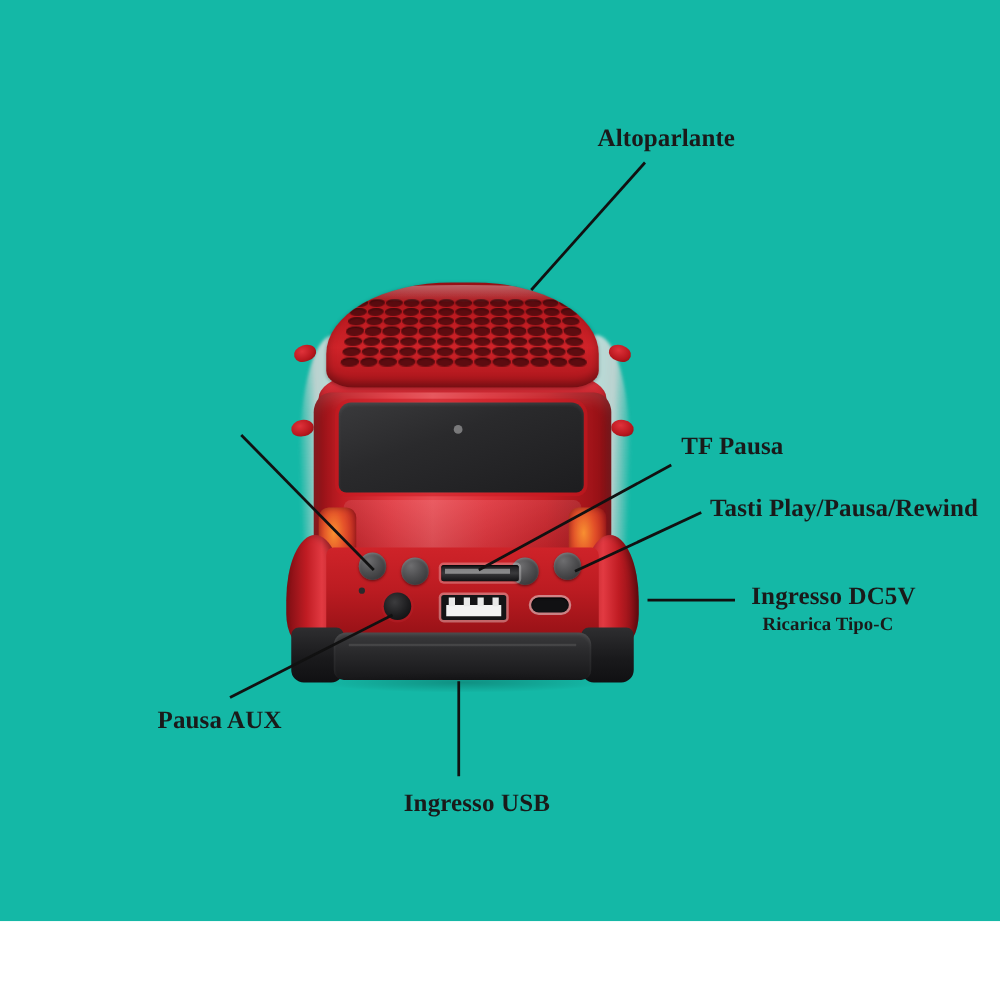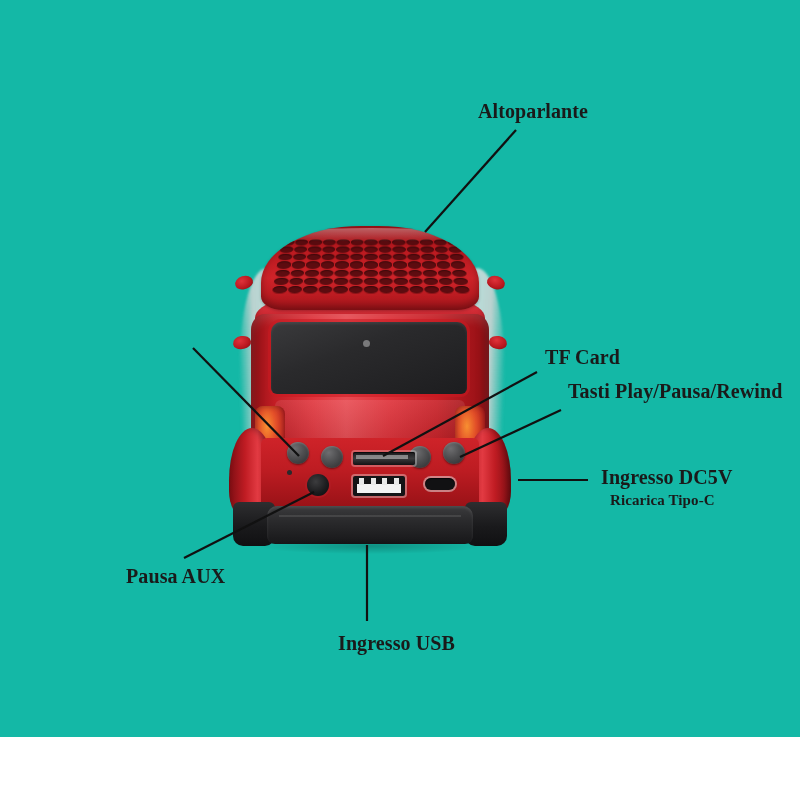--- a/index.html
+++ b/index.html
@@ -25,25 +25,25 @@
     font-weight: 700;
     white-space: nowrap;
     letter-spacing: 0.1px;
   }
   .label.main  { font-size: 20px; }
   .label.sub   { font-size: 15px; }
 
   #lbl-altoparlante { left: 478px; top: 100px; }
   #lbl-onoff        { left: 98px;  top: 319px; }
   #lbl-tfcard       { left: 545px; top: 346px; }
-  #lbl-tasti        { left: 568px; top: 380px; }
+  #lbl-tasti        { left: 568px; top: 396px; }
   #lbl-dc5v         { left: 601px; top: 466px; text-align: right; }
   #lbl-ricarica     { left: 610px; top: 492px; }
   #lbl-aux          { left: 126px; top: 565px; }
-  #lbl-usb          { left: 338px; top: 632px; }
+  #lbl-usb          { left: 323px; top: 632px; }
 
   
   #leaders {
     position: absolute;
     left: 0; top: 0;
     width: 800px; height: 800px;
     pointer-events: none;
   }
 
   
@@ -493,21 +493,21 @@
     <line x1="537" y1="372" x2="383" y2="456" stroke="#111111" stroke-width="2.2"></line>
     <line x1="561" y1="410" x2="460" y2="457" stroke="#111111" stroke-width="2.2"></line>
     <line x1="518" y1="480" x2="588" y2="480" stroke="#111111" stroke-width="2.2"></line>
     <line x1="184" y1="558" x2="314" y2="492" stroke="#111111" stroke-width="2.2"></line>
     <line x1="367" y1="545" x2="367" y2="621" stroke="#111111" stroke-width="2.2"></line>
   </svg>
 
   <div class="label main" id="lbl-altoparlante">Altoparlante</div>
 
 
-  <div class="label main" id="lbl-tfcard">TF Card</div>
+  <div class="label main" id="lbl-tfcard">TF Pausa</div>
 
   <div class="label main" id="lbl-tasti">Tasti Play/Pausa/Rewind</div>
 
   <div class="label main" id="lbl-dc5v">Ingresso DC5V</div>
 
   <div class="label sub" id="lbl-ricarica">Ricarica Tipo-C</div>
 
   <div class="label main" id="lbl-aux">Pausa AUX</div>
 
   <div class="label main" id="lbl-usb">Ingresso USB</div>

